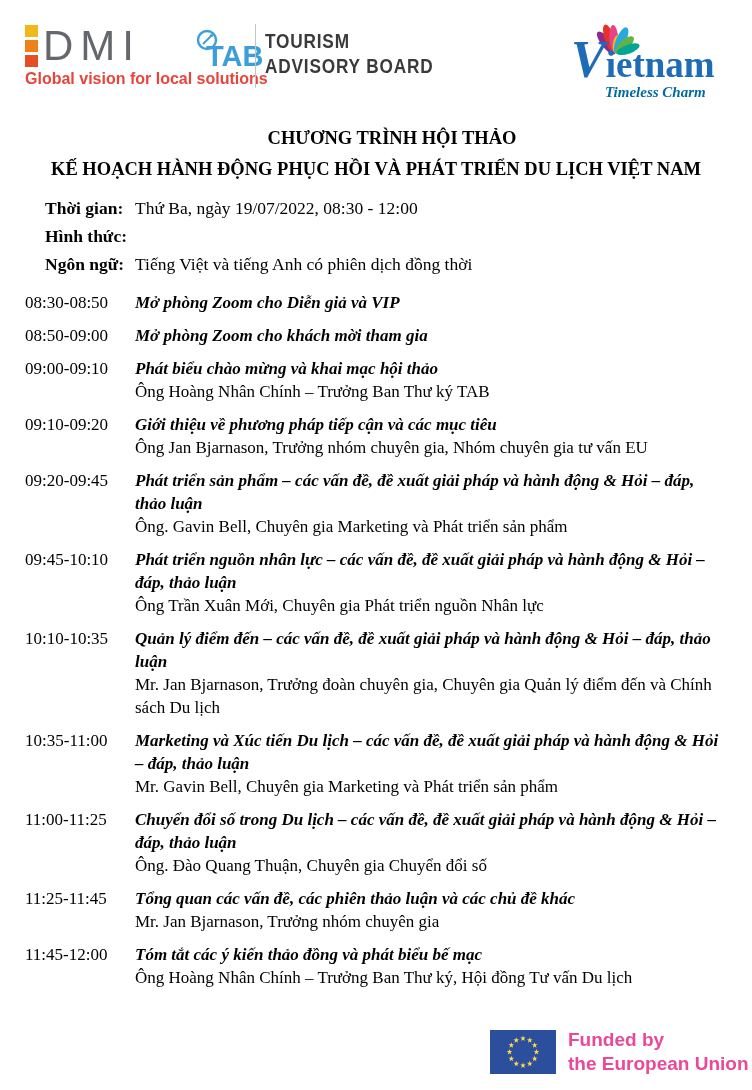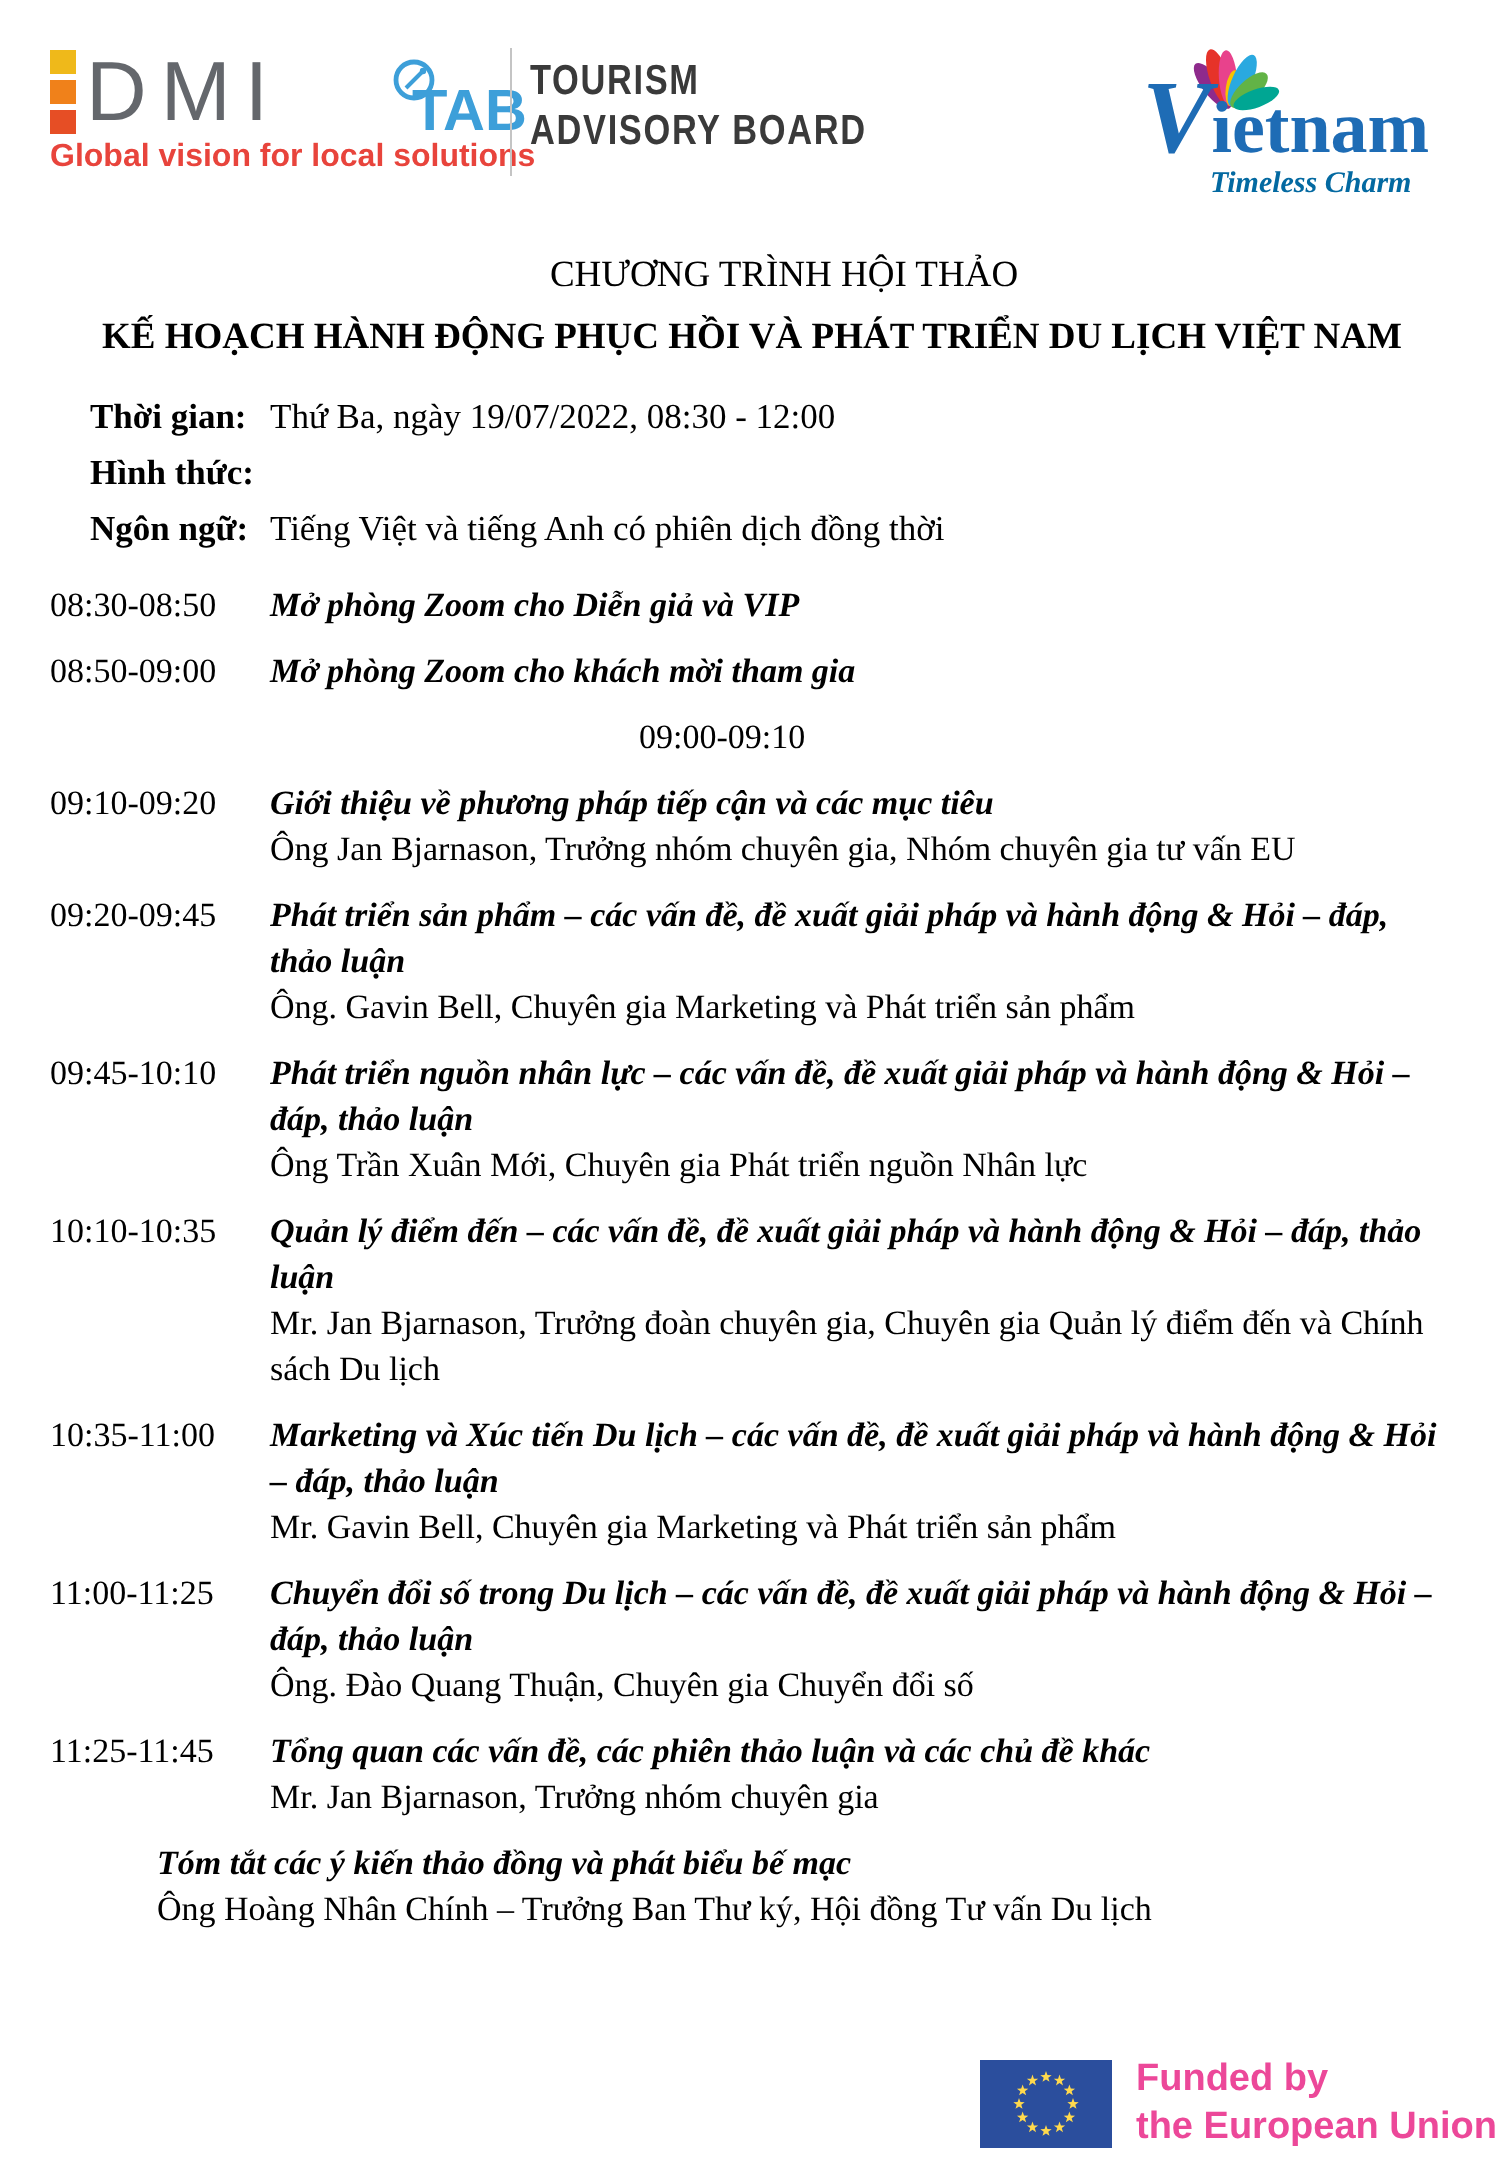--- a/index.html
+++ b/index.html
@@ -46,21 +46,21 @@
     font-size: 21px; font-weight: bold; color: #3a3a3a;
     line-height: 25px; letter-spacing: 1px;
     transform: scaleX(0.82); transform-origin: left top;
     white-space: nowrap;
   }
 
   .vietnam-logo { position: absolute; left: 528px; top: -4px; width: 180px; height: 110px; }
 
   
   .program-title {
-    text-align: center; font-weight: normal; font-size: 18.5px;
+    text-align: center; font-weight: bold; font-size: 18.5px;
     margin-top: 8px;
     margin-left: 32px;
   }
   .program-subtitle {
     text-align: center; font-weight: bold; font-size: 18.5px;
     margin-top: 10px;
   }
 
   
   .meta-section { margin: 14px 25px 0 45px; }
@@ -178,20 +178,24 @@
   </div>
       <div class="schedule-row">
     <div class="session-time">08:50-09:00</div>
     <div class="session-body">
       <div class="session-title">Mở phòng Zoom cho khách mời tham gia</div>
 
     </div>
   </div>
       <div class="schedule-row">
     <div class="session-time">09:00-09:10</div>
+    <div class="session-body">
+      <div class="session-title">Phát biểu chào mừng và khai mạc hội thảo</div>
+      <div class="session-speaker">Ông Hoàng Nhân Chính – Trưởng Ban Thư ký TAB</div>
+    </div>
   </div>
       <div class="schedule-row">
     <div class="session-time">09:10-09:20</div>
     <div class="session-body">
       <div class="session-title">Giới thiệu về phương pháp tiếp cận và các mục tiêu</div>
       <div class="session-speaker">Ông Jan Bjarnason, Trưởng nhóm chuyên gia, Nhóm chuyên gia tư vấn EU</div>
     </div>
   </div>
       <div class="schedule-row">
     <div class="session-time">09:20-09:45</div>
@@ -229,20 +233,21 @@
     </div>
   </div>
       <div class="schedule-row">
     <div class="session-time">11:25-11:45</div>
     <div class="session-body">
       <div class="session-title">Tổng quan các vấn đề, các phiên thảo luận và các chủ đề khác</div>
       <div class="session-speaker">Mr. Jan Bjarnason, Trưởng nhóm chuyên gia</div>
     </div>
   </div>
       <div class="schedule-row">
+    <div class="session-time">11:45-12:00</div>
     <div class="session-body">
       <div class="session-title">Tóm tắt các ý kiến thảo đồng và phát biểu bế mạc</div>
       <div class="session-speaker">Ông Hoàng Nhân Chính – Trưởng Ban Thư ký, Hội đồng Tư vấn Du lịch</div>
     </div>
   </div>
     </div>
 
   <div class="footer">
     <svg class="eu-flag" width="66" height="44" viewBox="0 0 66 44">
       <defs>

